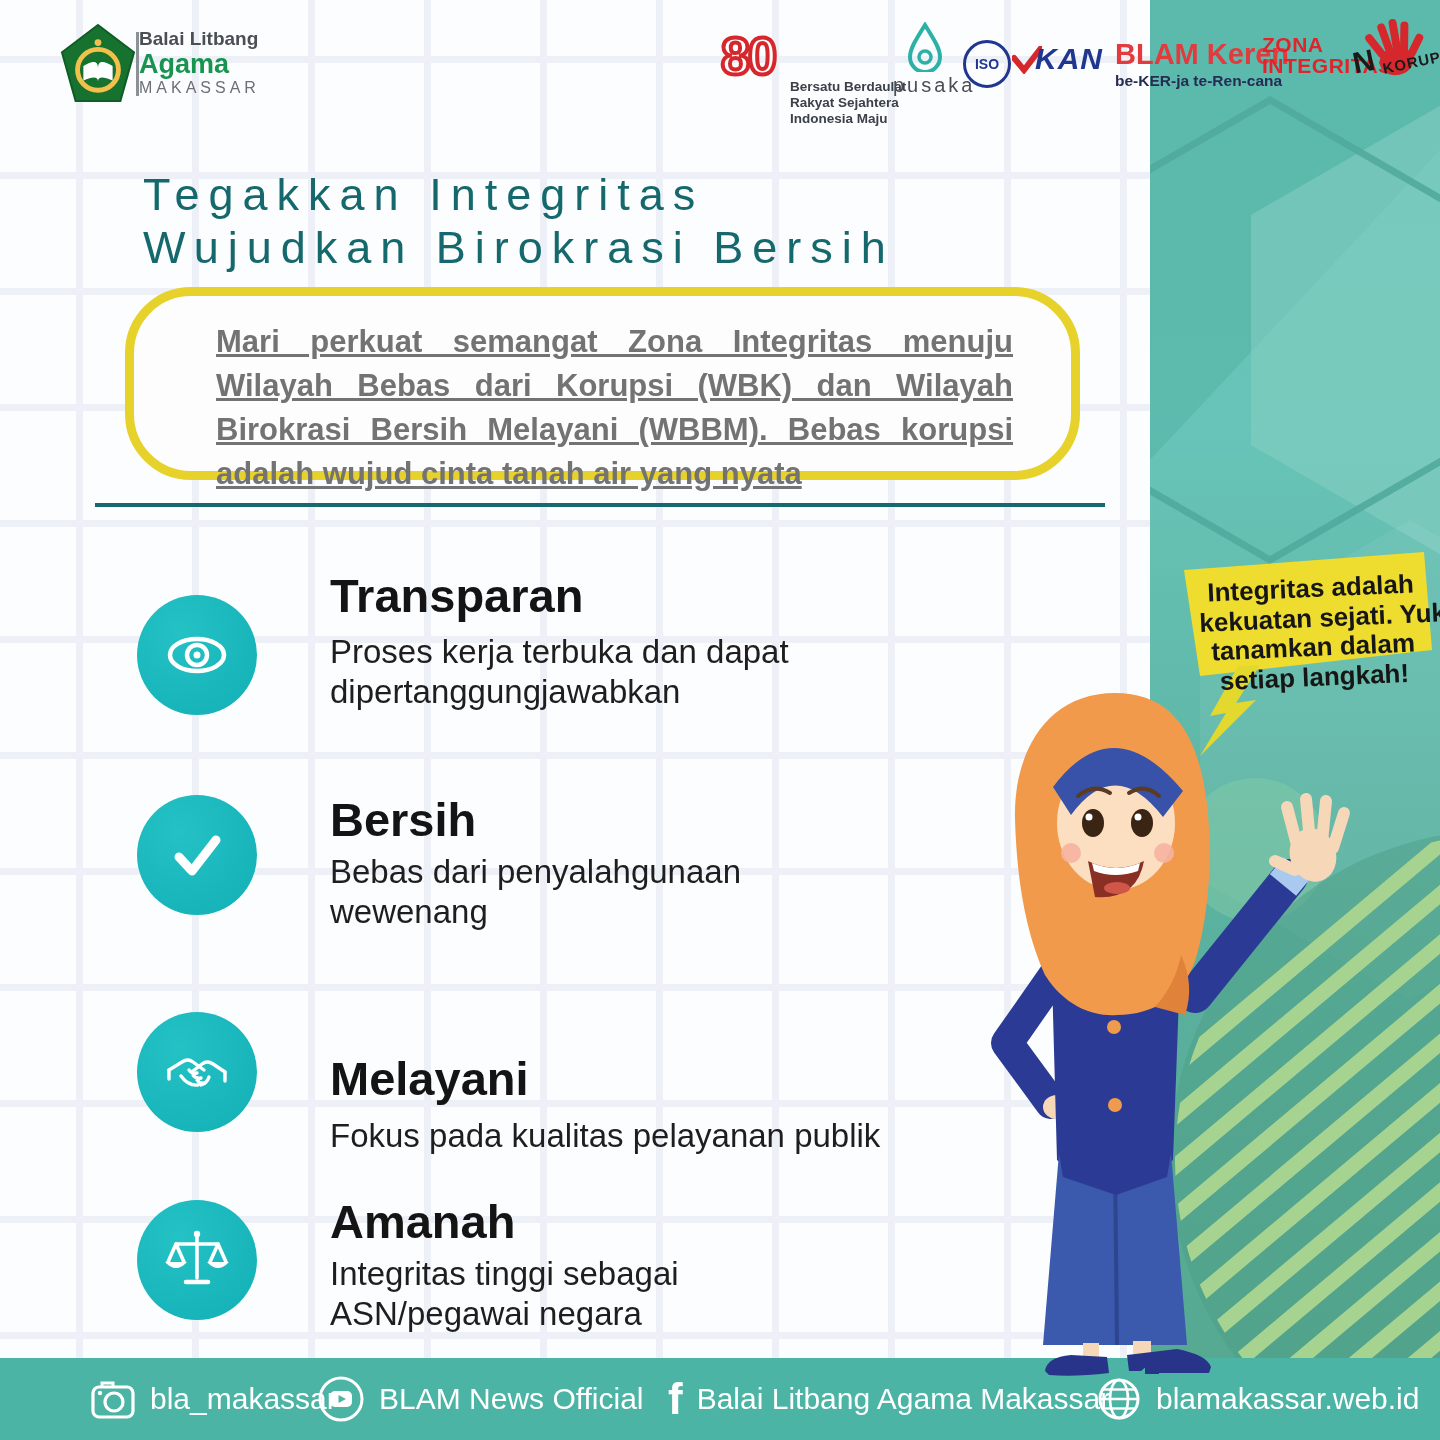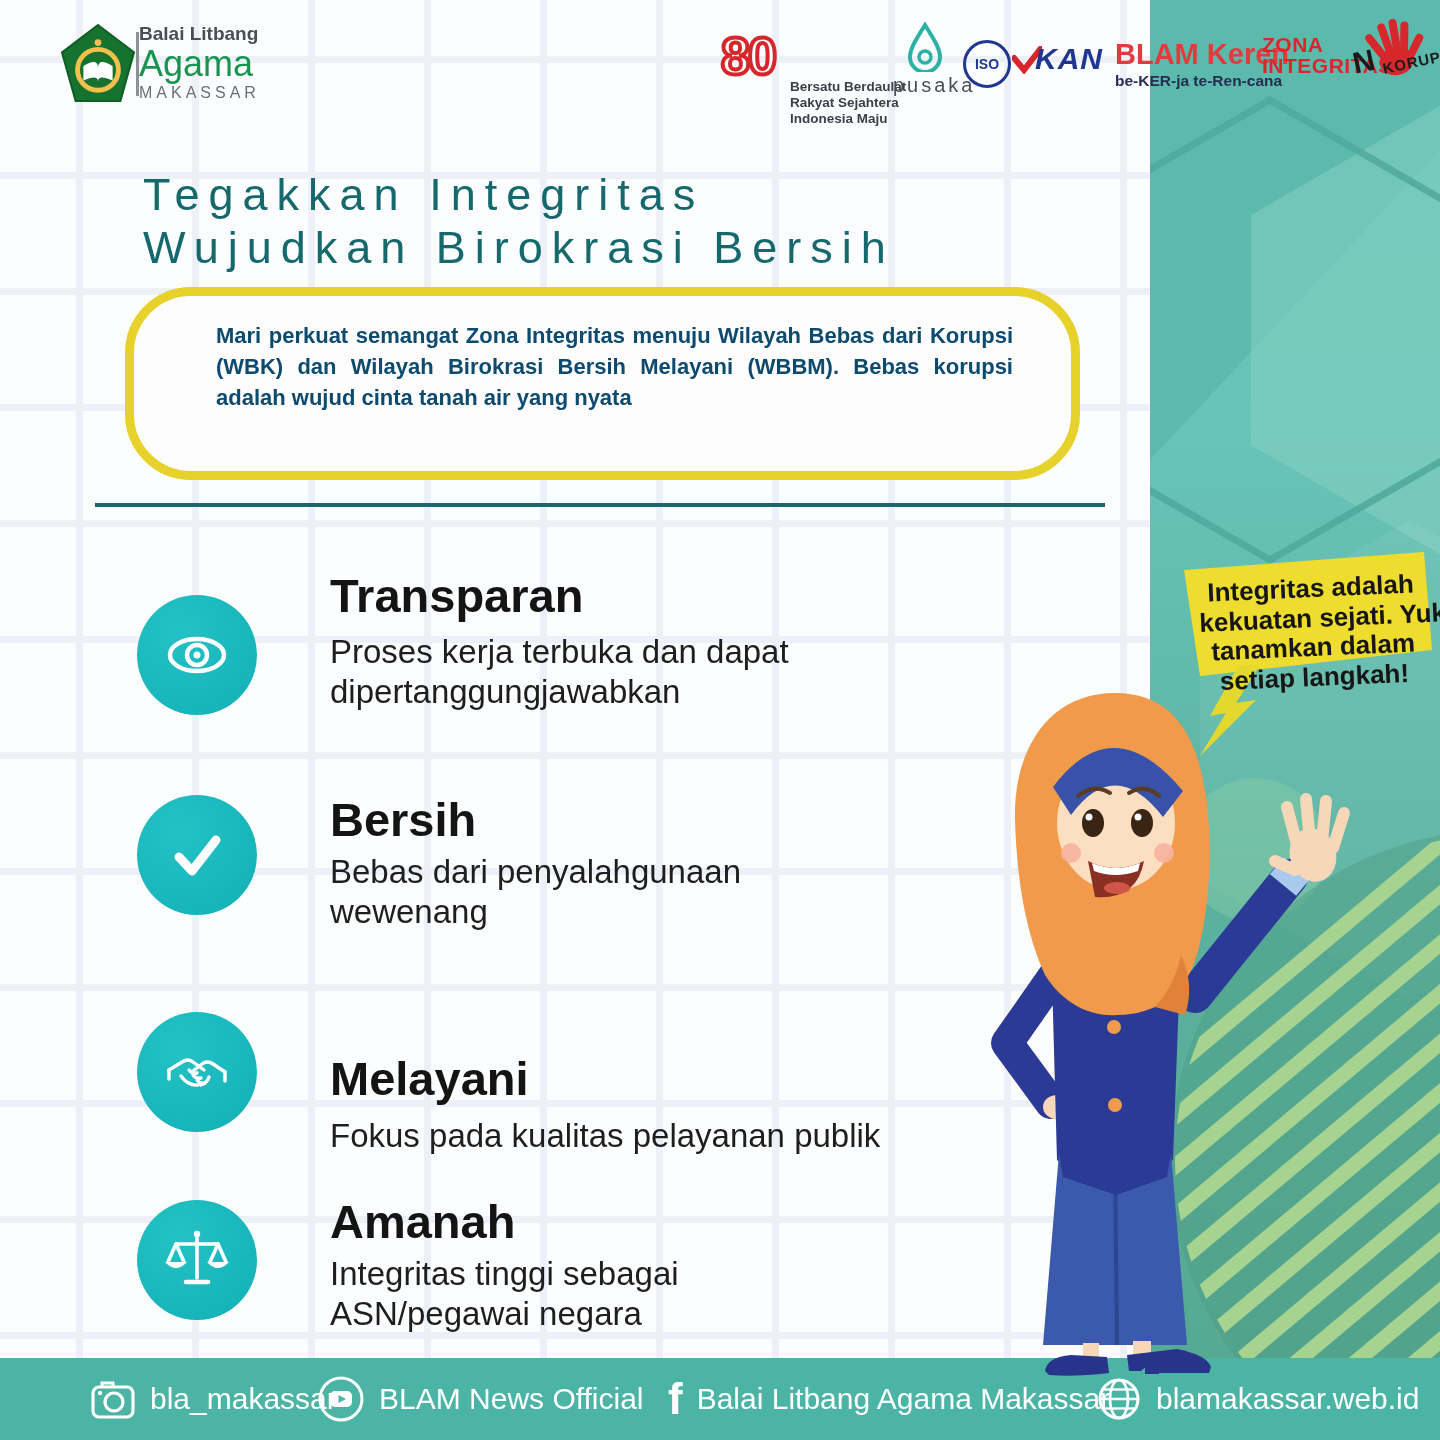--- a/index.html
+++ b/index.html
@@ -13,38 +13,38 @@
     font-family:"Liberation Sans",sans-serif;
   }
   .abs{position:absolute;}
   
   .side-panel{left:1150px;top:0;width:290px;height:1440px;
     background:linear-gradient(180deg,#63c1b4 0%,#68c4b8 30%,#5bb2a0 62%,#55a78f 100%);}
   
   .brand{left:60px;top:22px;height:84px;display:flex;align-items:center;}
   .brand-div{width:3px;height:64px;background:#8b9196;}
   .brand-l1{font-size:19px;font-weight:700;color:#4a4f55;line-height:1.1;}
-  .brand-l2{font-size:36px;font-weight:400;color:#17944f;line-height:1.05;}
+  .brand-l2{font-size:27px;font-weight:700;color:#17944f;line-height:1.05;}
   .brand-l3{font-size:16px;font-weight:400;color:#6a7076;letter-spacing:4px;line-height:1.3;}
   .anniv-lines{left:790px;top:36px;font-size:13.5px;font-weight:700;color:#3b4148;line-height:1.18;margin-top:43px;}
   .pusaka-word{left:893px;top:74px;font-size:20px;color:#4a4f55;letter-spacing:3px;}
   .iso-badge{left:963px;top:40px;width:42px;height:42px;border:3px solid #20368f;border-radius:50%;
     display:flex;align-items:center;justify-content:center;font-size:14px;font-weight:700;color:#20368f;}
   .kan-word{left:1035px;top:42px;font-size:30px;font-weight:700;font-style:italic;color:#20368f;letter-spacing:1px;}
   .blam-title{left:1115px;top:38px;font-size:29px;font-weight:700;color:#e23a3d;}
   .blam-sub{left:1115px;top:72px;font-size:15.5px;font-weight:700;color:#262c52;}
   .zona{left:1262px;top:34px;font-size:21px;font-weight:800;color:#e0242b;line-height:1.0;letter-spacing:0.5px;}
   
   .main-title{left:143px;top:140px;color:#15696d;font-size:45px;font-weight:400;
     letter-spacing:9px;line-height:1.18;margin-top:28px;}
   
   .intro-box{left:125px;top:287px;width:955px;height:193px;box-sizing:border-box;
     border:9px solid #e7d22b;border-radius:66px;background:#fdfdfe;
     padding:24px 58px 0 82px;}
-  .intro-text{font-size:22px;font-weight:700;color:#0c4a6e;line-height:1.42;text-align:justify;}
+  .intro-text{font-size:31px;font-weight:700;color:#737373;line-height:1.42;text-align:justify;text-decoration:underline;}
   .divider{left:95px;top:503px;width:1010px;height:4px;background:#17696c;}
   
   .v-circle{left:137px;width:120px;height:120px;border-radius:50%;
     background:radial-gradient(circle at 35% 30%,#24c2c5,#12b0b5);
     display:flex;align-items:center;justify-content:center;}
   .v-title{left:330px;font-size:47px;font-weight:700;color:#141414;}
   .v-desc{left:330px;font-size:33px;color:#1e1e1e;line-height:1.22;}
   
   .bubble{left:1176px;top:548px;width:264px;height:230px;}
   .bubble-text{position:absolute;left:24px;top:26px;width:225px;transform:rotate(-2.5deg);

